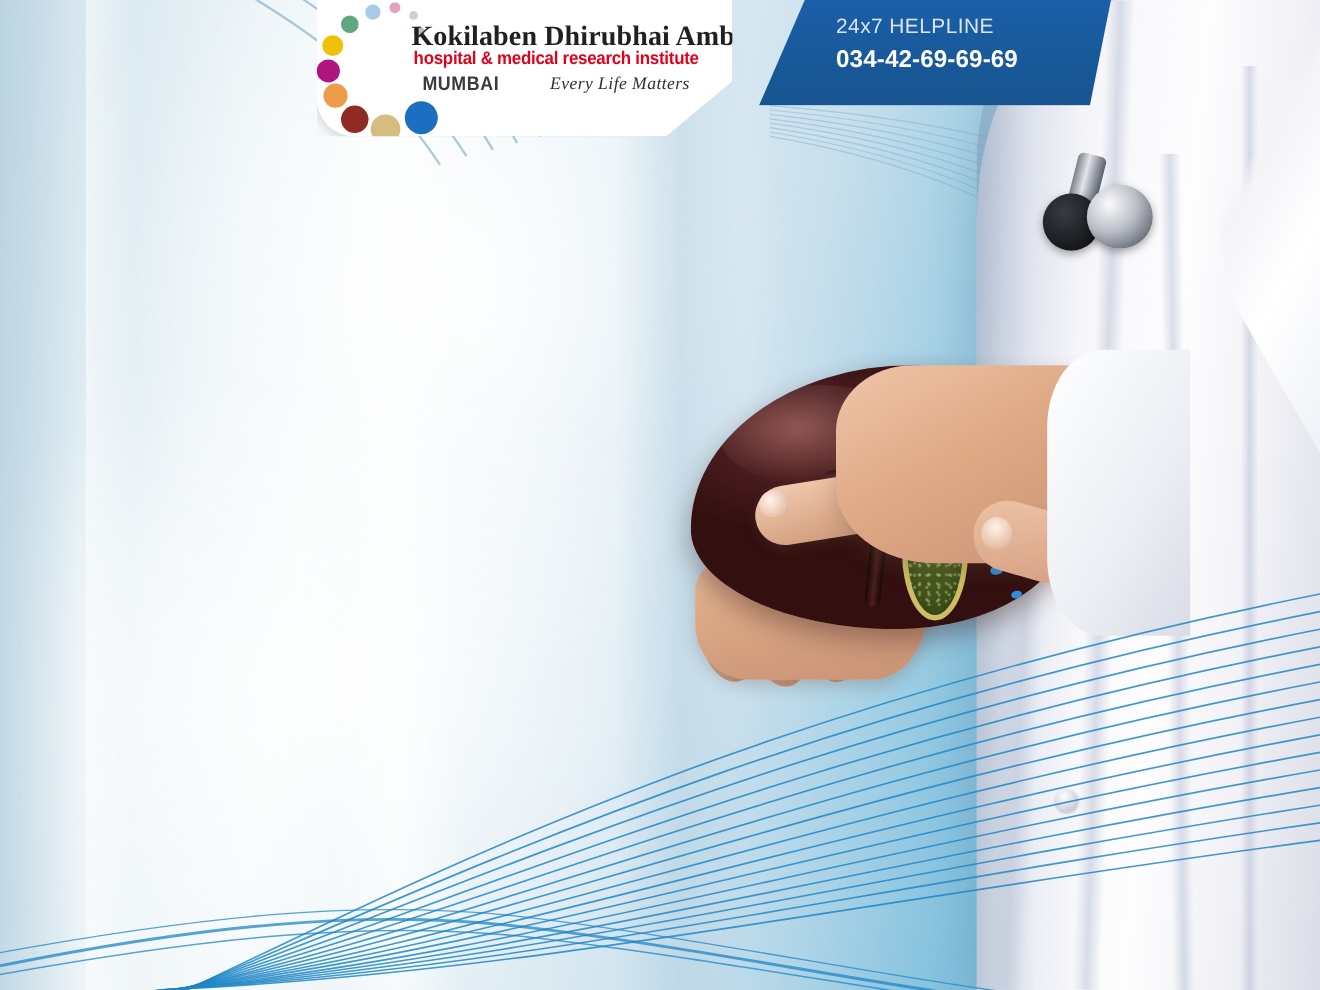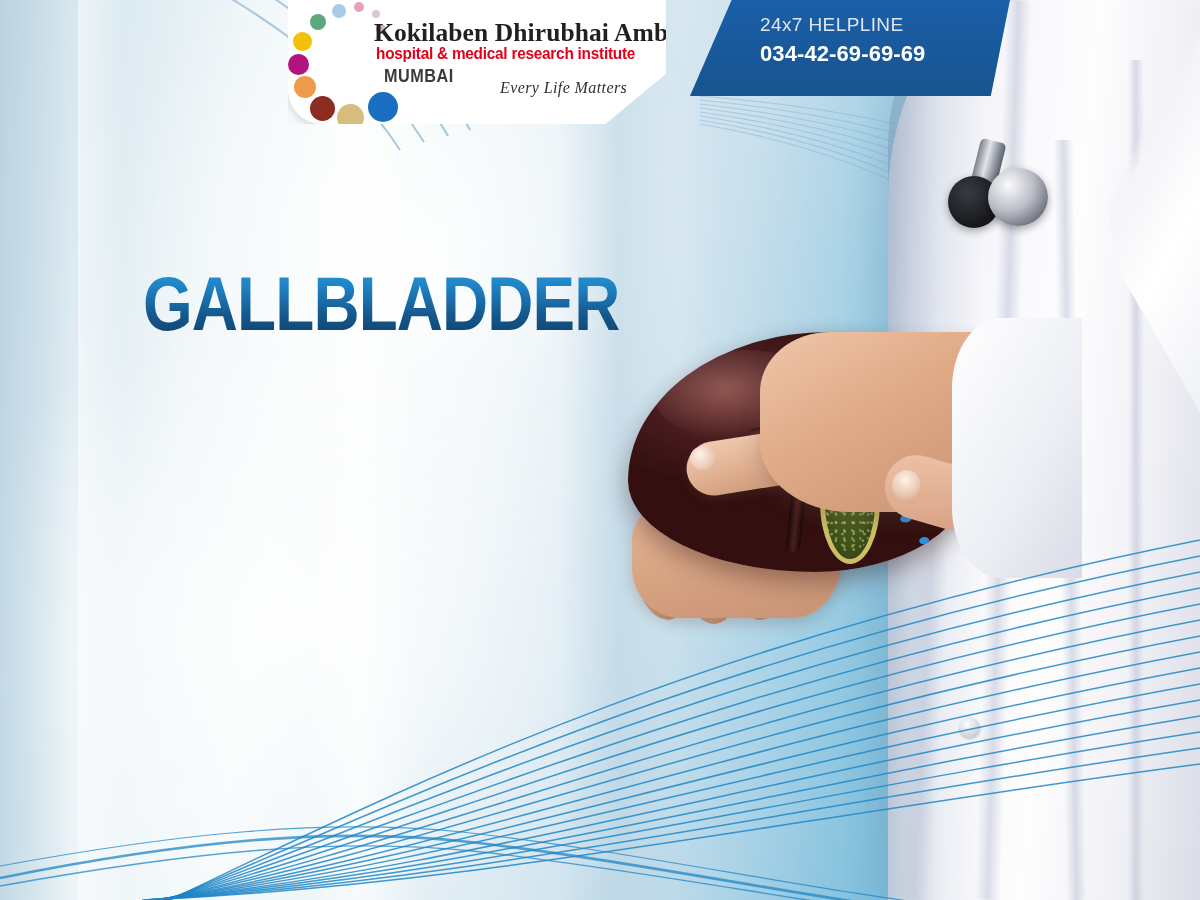--- a/index.html
+++ b/index.html
@@ -276,21 +276,21 @@
     transform:scaleX(.93); transform-origin:left center;
   }
   .logo-city {
     position:absolute; left:96px; top:66px;
     font-family:"Liberation Sans", sans-serif;
     font-weight:bold; font-size:18px; letter-spacing:.6px;
     color:#3a3a3c;
     transform:scaleX(.9); transform-origin:left center;
   }
   .logo-tag {
-    position:absolute; left:212px; top:79px;
+    position:absolute; left:212px; top:68px;
     font-family:"Liberation Serif", serif;
     font-style:italic; font-size:16px; letter-spacing:.4px;
     color:#2f3033; white-space:nowrap;
   }
 
   
   .helpline {
     position:absolute; left:690px; top:0; width:320px; height:96px;
     background:linear-gradient(180deg,#1b5fa8,#17548f);
     clip-path:polygon(13% 0, 100% 0, 94% 100%, 0 100%);
@@ -440,21 +440,20 @@
     </g>
     <g fill="none" stroke="#1f86c6" stroke-opacity="0.75">
       <path d="M 0 878 C 180 842, 330 826, 470 842 C 660 864, 840 906, 1000 920" stroke-width="2.6"></path>
       <path d="M 0 886 C 190 852, 340 836, 482 852 C 672 874, 852 912, 1000 926" stroke-width="1.4"></path>
       <path d="M 0 866 C 176 834, 322 818, 462 832 C 654 854, 834 896, 1000 912" stroke-width="1.2"></path>
     </g>
   </svg>
 
   <div class="headline">
     <div class="gap-a"></div>
-    <div class="hl-line"><span class="hl-big">GALLBLADDER</span></div>
     <div class="gap-b"></div>
     <div class="gap-a"></div>
   </div>
 
   <div class="helpline">
     <div class="helpline-label">24x7 HELPLINE</div>
     <div class="helpline-number">034-42-69-69-69</div>
   </div>
 
   <div class="logo-card">

